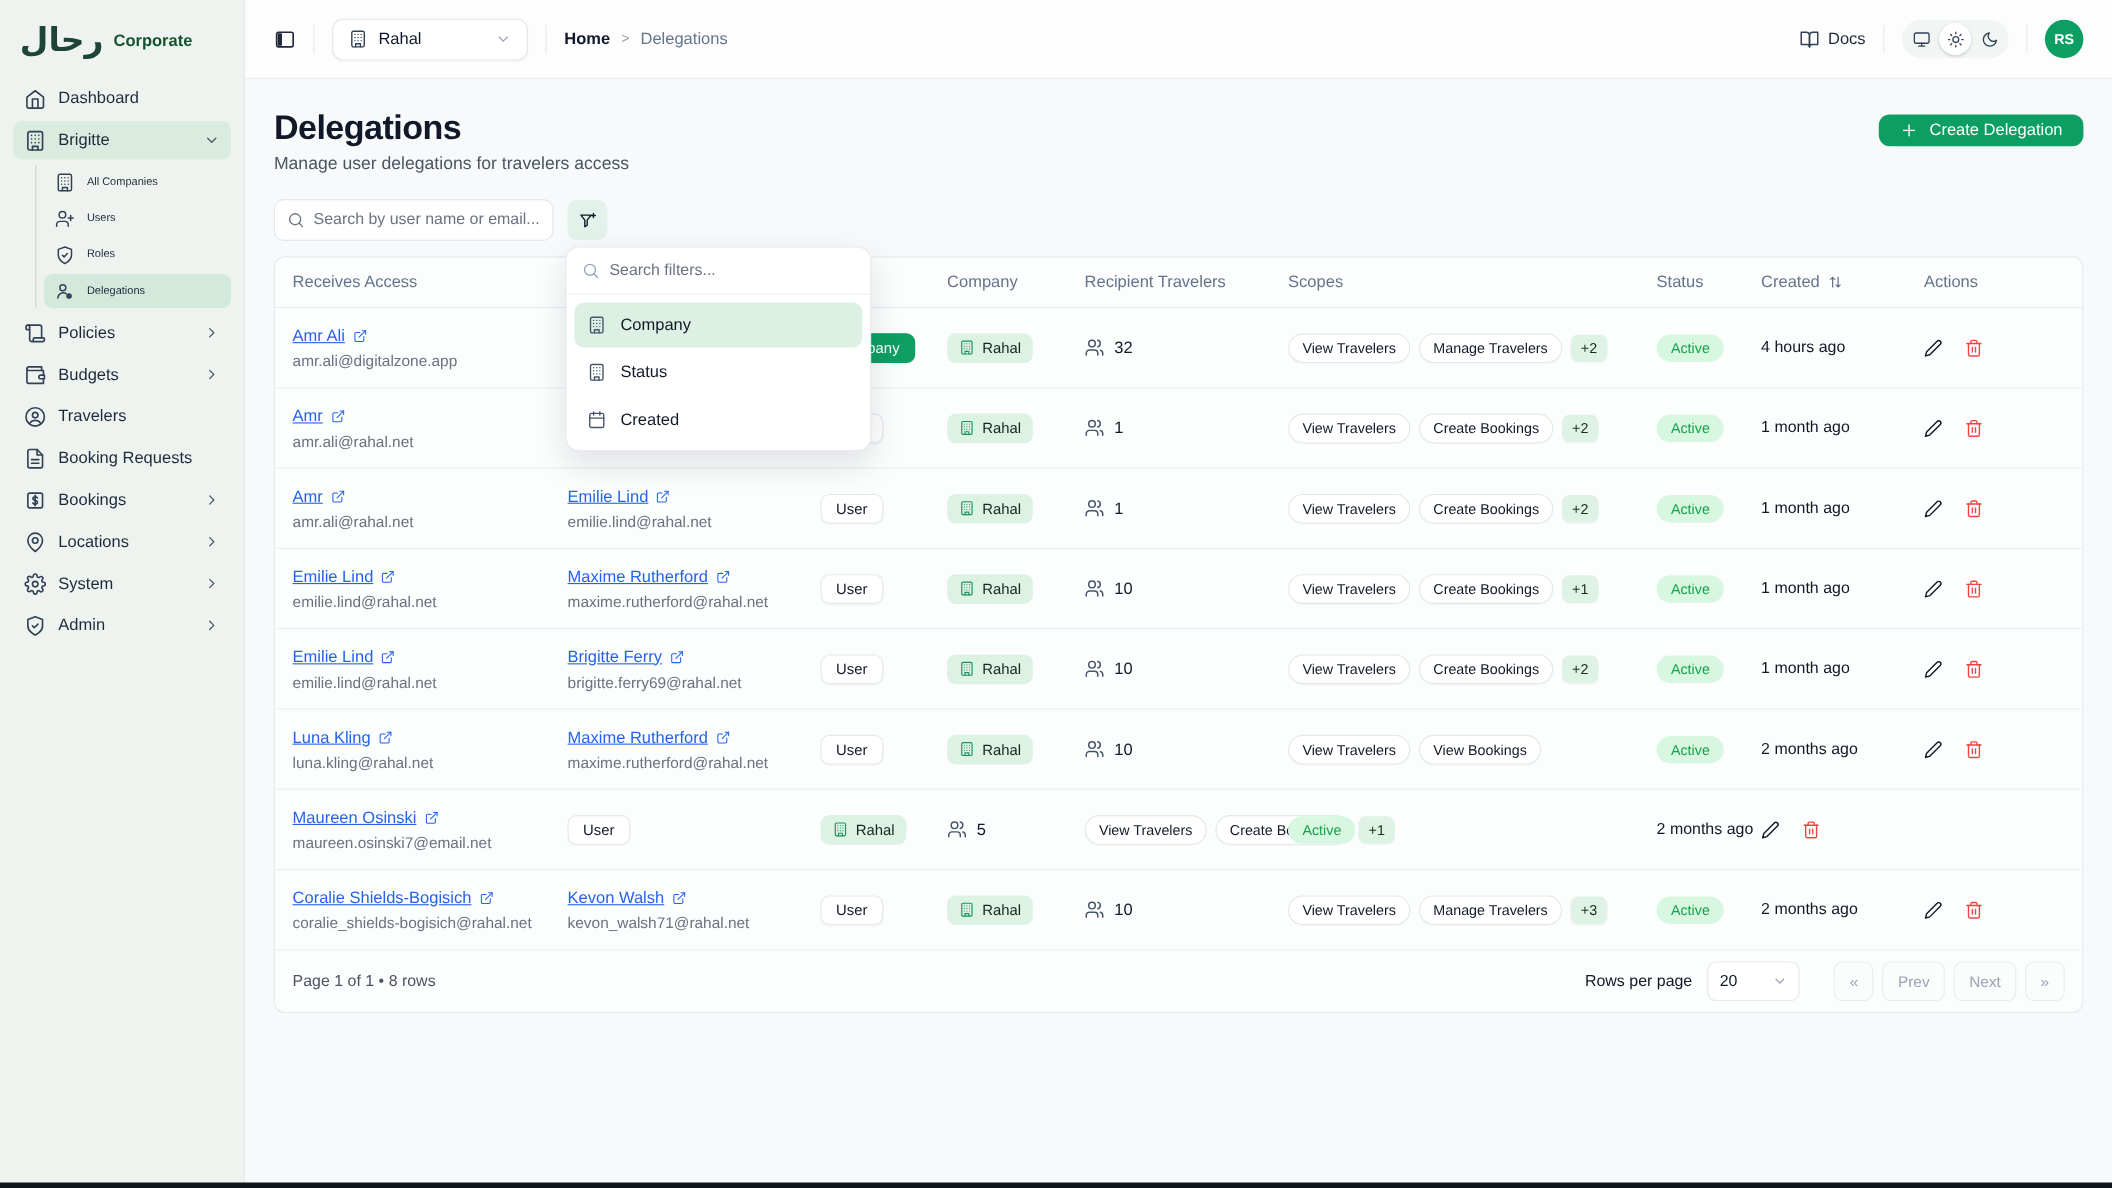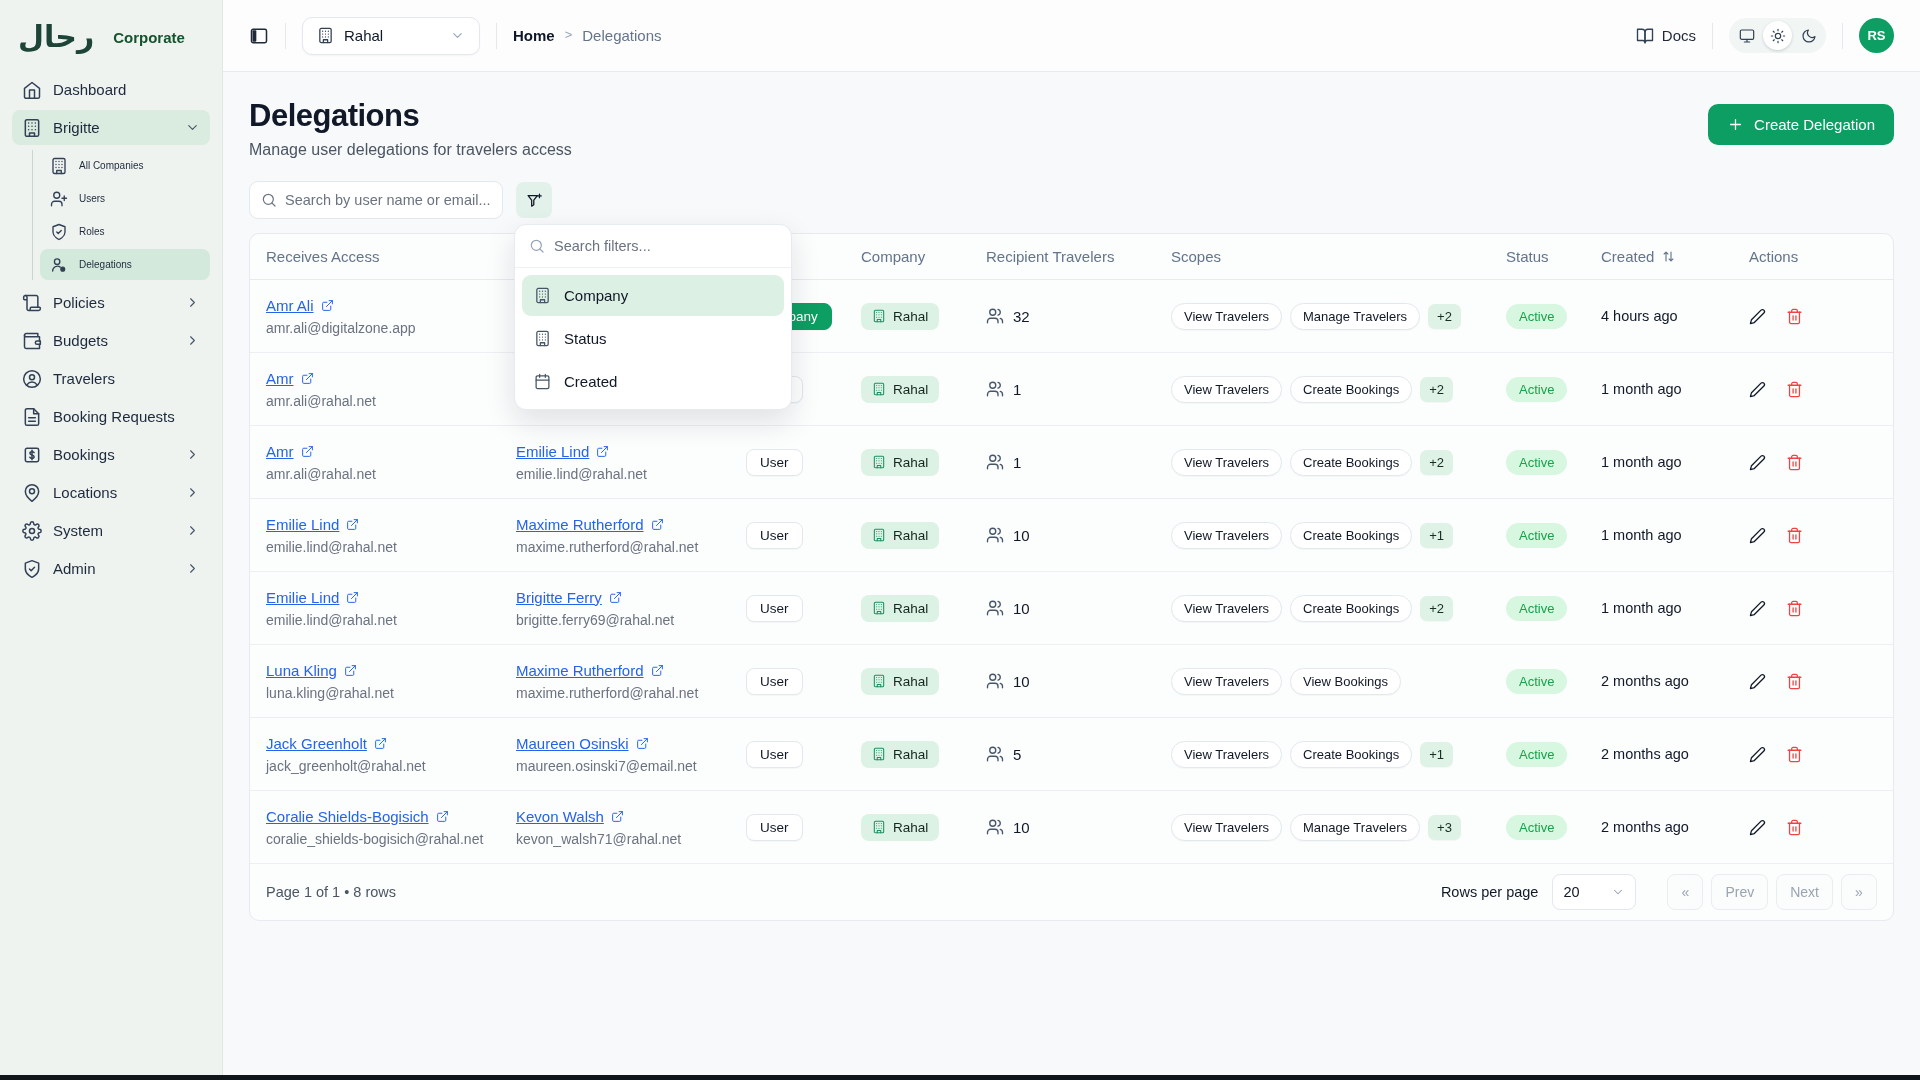--- a/index.html
+++ b/index.html
@@ -6,21 +6,21 @@
   html,body { width:1920px; height:1080px; overflow:hidden; }
   body { font-family:"Liberation Sans","DejaVu Sans",sans-serif; background:#f7f9fa; color:#0f172a; }
   .app { display:flex; width:1920px; height:1080px; position:relative; }
 
   
   .ic { display:inline-flex; align-items:center; justify-content:center; flex:none; }
   .ic svg { width:100%; height:100%; display:block; }
 
   
   .sidebar { width:223px; height:100%; background:#eef3f0; border-right:1px solid #e1e8e4; padding:20px 12px; flex:none; }
-  .logo-row { display:flex; align-items:center; gap:19px; padding:2px 6px 20px; }
+  .logo-row { display:flex; align-items:center; gap:9px; padding:2px 6px 20px; }
   .logo-ar { font-family:"DejaVu Sans",sans-serif; font-size:30px; font-weight:bold; color:#1d4437; line-height:1; letter-spacing:-1px; }
   .logo-label { font-size:15px; font-weight:bold; color:#14532d; }
   .nav { display:flex; flex-direction:column; gap:3px; }
   .nav-item { display:flex; align-items:center; gap:11px; height:35px; padding:0 10px; border-radius:8px;
     font-size:15px; color:#1e293b; cursor:pointer; }
   .nav-item .ic { width:20px; height:20px; color:#334155; }
   .nav-item .chev { margin-left:auto; width:15px; height:15px; color:#475569; }
   .nav-item.active { background:#d9ecdf; font-weight:500; }
   .nav-item.selected { background:#d3e9db; }
   .sub-group { margin-left:20px; border-left:1px solid #ccd6d0; padding-left:7px; display:flex; flex-direction:column; gap:2px; margin-top:2px; margin-bottom:2px; }
@@ -50,21 +50,21 @@
   .theme-opt .ic { width:16px; height:16px; }
   .theme-opt.on { background:#fff; box-shadow:0 1px 3px rgba(16,24,40,.18); }
   .avatar { width:35px; height:35px; border-radius:50%; background:#0d9e63; color:#fff; font-size:13px; font-weight:bold;
     display:flex; align-items:center; justify-content:center; cursor:pointer; border:none; }
 
   .content { flex:1; background:#f7f9fa; padding:26px; position:relative; }
   .page-head { display:flex; justify-content:space-between; align-items:flex-start; }
   .page-title { font-size:31px; font-weight:bold; color:#111827; letter-spacing:-.5px; }
   .page-sub { margin-top:7px; font-size:16px; color:#4b5563; }
   .create-btn { display:flex; align-items:center; gap:10px; background:#0d9e63; color:#fff; border:none; border-radius:10px;
-    height:41px; padding:0 19px; font-size:15px; font-weight:500; cursor:pointer; margin-top:6px; }
+    height:29px; padding:0 19px; font-size:15px; font-weight:500; cursor:pointer; margin-top:6px; }
   .create-btn .ic { width:17px; height:17px; }
 
   .controls { margin-top:22px; display:flex; align-items:center; gap:13px; }
   .search-box { display:flex; align-items:center; gap:8px; width:254px; height:38px; background:#fff;
     border:1px solid #e3e8ed; border-radius:9px; padding:0 11px; }
   .search-box .ic { width:16px; height:16px; color:#6b7280; }
   .search-box input { border:none; outline:none; flex:1; font-size:14.5px; color:#111827; background:transparent; font-family:inherit; }
   .search-box input::placeholder { color:#6b7280; }
   .filter-btn { width:36px; height:36px; border-radius:8px; border:none; background:#e2f1e9; color:#111827;
     display:flex; align-items:center; justify-content:center; cursor:pointer; }
@@ -893,33 +893,20 @@
                       <path d="M3 6h18"></path>
                       <path d="M8 6V4a2 2 0 0 1 2-2h4a2 2 0 0 1 2 2v2"></path>
                       <path d="M19 6v14a2 2 0 0 1-2 2H7a2 2 0 0 1-2-2V6"></path>
                       <path d="M10 11v6M14 11v6"></path>
                     </svg>
                   </span>
                 </button>
     </div>
   </div>
             <div class="tgrid trow">
-    <div class="person rx">
-      <a class="plink">
-                  <span class="pname">Jack Greenholt</span>
-                  <span class="ic">
-                    <svg viewBox="0 0 24 24" fill="none" stroke="currentColor" stroke-width="1.8" stroke-linecap="round" stroke-linejoin="round">
-                      <path d="M18 13v6a2 2 0 0 1-2 2H5a2 2 0 0 1-2-2V8a2 2 0 0 1 2-2h6"></path>
-                      <path d="M15 3h6v6"></path>
-                      <path d="M10 14L21 3"></path>
-                    </svg>
-                  </span>
-                </a>
-      <span class="pemail">jack_greenholt@rahal.net</span>
-    </div>
     <div class="person gx">
       <a class="plink">
                   <span class="pname">Maureen Osinski</span>
                   <span class="ic">
                     <svg viewBox="0 0 24 24" fill="none" stroke="currentColor" stroke-width="1.8" stroke-linecap="round" stroke-linejoin="round">
                       <path d="M18 13v6a2 2 0 0 1-2 2H5a2 2 0 0 1-2-2V8a2 2 0 0 1 2-2h6"></path>
                       <path d="M15 3h6v6"></path>
                       <path d="M10 14L21 3"></path>
                     </svg>
                   </span>

